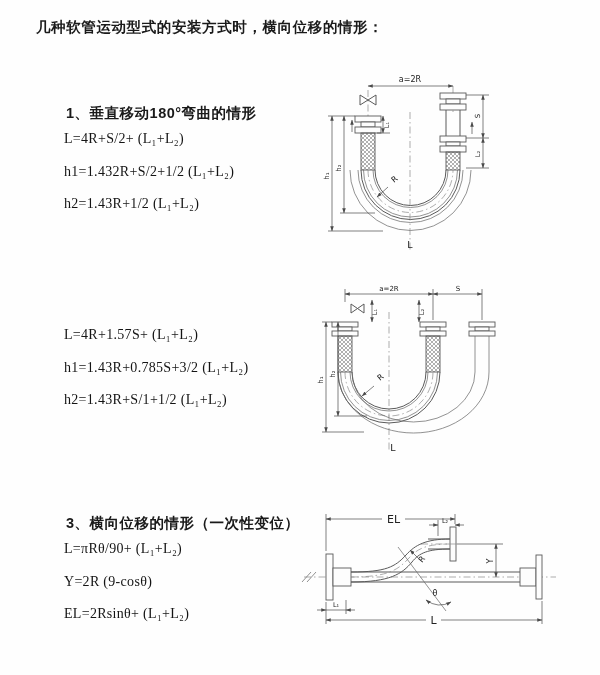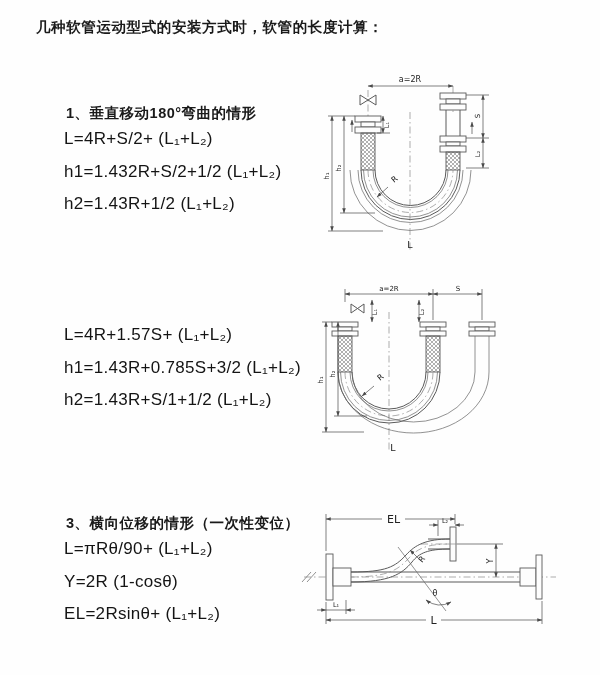--- a/index.html
+++ b/index.html
@@ -10,22 +10,22 @@
     color:#1a1a1a;
   }
   .title {
     position:absolute; left:36px; top:18px;
     font-size:14.5px; font-weight:700; letter-spacing:0.6px;
   }
   .sec-heading {
     position:absolute; font-size:14.5px; font-weight:700; letter-spacing:0.5px;margin-left:20px;
   }
   .formulas {
-    position:absolute; font-family:Liberation Sans, sans-serif;
-    font-size:17px; color:#141414; letter-spacing:0.3px;
+    position:absolute; font-family:Liberation Serif, serif;
+    font-size:14px; color:#141414; letter-spacing:0.3px;
   }
   .formula { height:18px; line-height:18px; margin-bottom:14.5px; white-space:pre; }
   .d-svg { position:absolute; }
   svg .ln  { fill:none; stroke:#5a5a5a; stroke-width:1; }
   svg .th  { fill:none; stroke:#6e6e6e; stroke-width:0.75; }
   svg .dim { fill:none; stroke:#4a4a4a; stroke-width:0.7; }
   svg .cl  { fill:none; stroke:#8a8a8a; stroke-width:0.7; stroke-dasharray:7 3 1.5 3; }
   svg .fl  { fill:#fdfdfd; stroke:#5a5a5a; stroke-width:0.9; }
   svg .ht  { stroke:#5a5a5a; stroke-width:0.9; }
   svg text { fill:#222; font-family:"DejaVu Sans",sans-serif; }
@@ -33,39 +33,39 @@
   .lbl7  { font-size:7px; }
   .lbl8  { font-size:8px; }
   .lbl9  { font-size:9.5px; }
   .lbl11 { font-size:11px; }
 </style>
 </head>
 <body>
 
 <div class="page">
 
-  <div class="title">几种软管运动型式的安装方式时，软管的长度计算：</div>
+  <div class="title">几种软管运动型式的安装方式时，横向位移的情形：</div>
 
   <div class="sec-heading" style="left:46px;top:104px">1、垂直移动180°弯曲的情形</div>
   <div class="formulas" style="left:64px;top:130px">
     <div class="formula">L=4R+S/2+ (L₁+L₂)</div>
     <div class="formula">h1=1.432R+S/2+1/2 (L₁+L₂)</div>
     <div class="formula">h2=1.43R+1/2 (L₁+L₂)</div>
   </div>
 
   <div class="formulas" style="left:64px;top:326px">
     <div class="formula">L=4R+1.57S+ (L₁+L₂)</div>
     <div class="formula">h1=1.43R+0.785S+3/2 (L₁+L₂)</div>
     <div class="formula">h2=1.43R+S/1+1/2 (L₁+L₂)</div>
   </div>
 
   <div class="sec-heading" style="left:46px;top:514px">3、横向位移的情形（一次性变位）</div>
   <div class="formulas" style="left:64px;top:540px">
     <div class="formula">L=πRθ/90+ (L₁+L₂)</div>
-    <div class="formula">Y=2R (1-cosθ)</div>
+    <div class="formula">Y=2R (9-cosθ)</div>
     <div class="formula">EL=2Rsinθ+ (L₁+L₂)</div>
   </div>
 
   <svg class="d-svg" style="left:315px;top:70px" width="275" height="192" viewBox="0 0 275 192">
     <defs>
       <marker id="ar1" viewBox="0 0 10 10" refX="8.5" refY="5" markerWidth="8" markerHeight="8" orient="auto-start-reverse">
         <path d="M0 1.8 L9 5 L0 8.2 Z" fill="#4a4a4a"></path>
       </marker>
       <pattern id="ht1" width="4" height="4" patternUnits="userSpaceOnUse">
         <path d="M0 4 L4 0 M0 0 L4 4" stroke="#7a7a7a" stroke-width="0.6"></path>

